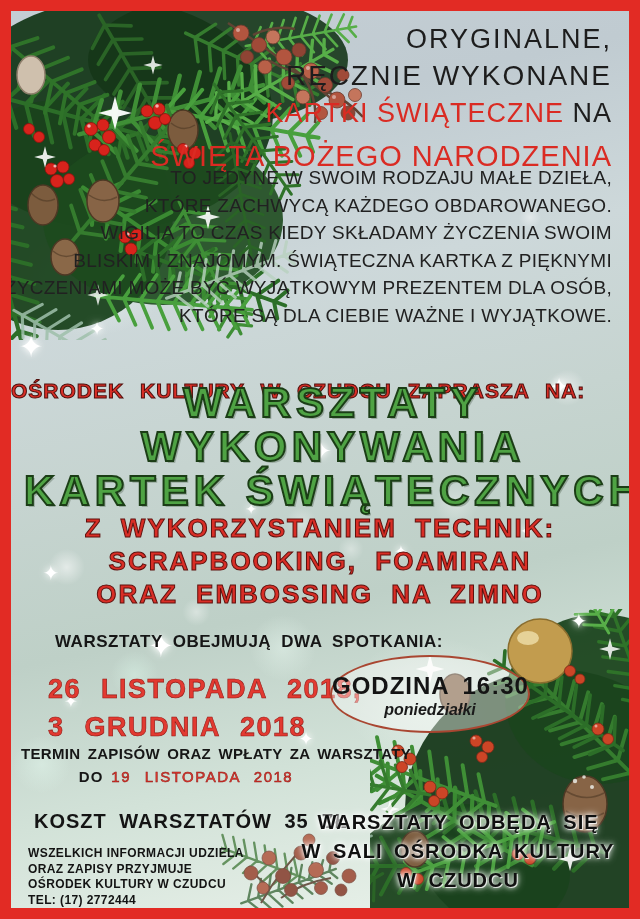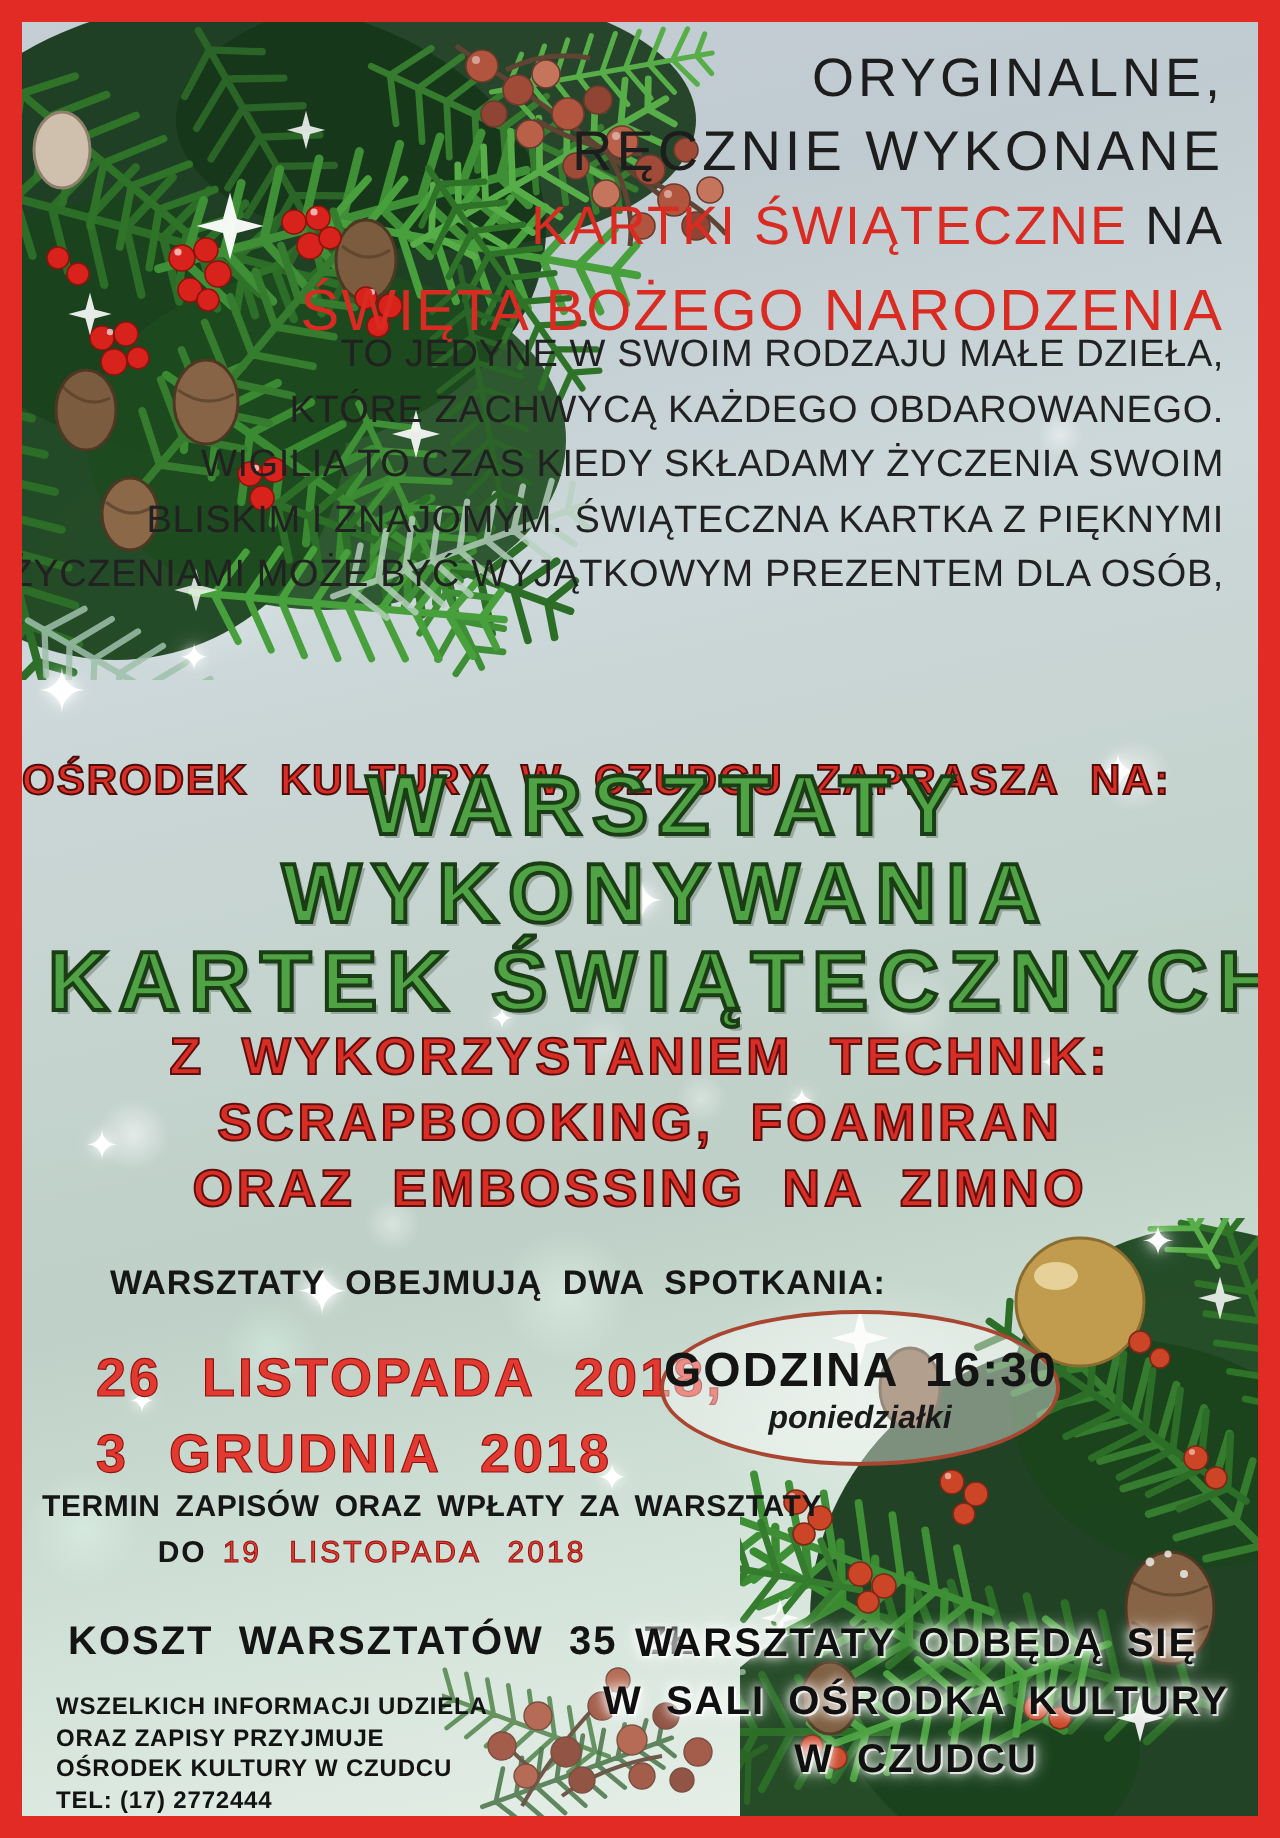--- a/index.html
+++ b/index.html
@@ -285,20 +285,21 @@
     <div class="l3"><span class="red-hand">KARTKI ŚWIĄTECZNE</span><span> NA</span></div>
     <div class="l4 red-hand">ŚWIĘTA BOŻEGO NARODZENIA</div>
   </div>
 
   <div class="abs about hand">
     <div>TO JEDYNE W SWOIM RODZAJU MAŁE DZIEŁA,</div>
     <div>KTÓRE ZACHWYCĄ KAŻDEGO OBDAROWANEGO.</div>
     <div>WIGILIA TO CZAS KIEDY SKŁADAMY ŻYCZENIA SWOIM</div>
     <div>BLISKIM I ZNAJOMYM. ŚWIĄTECZNA KARTKA Z PIĘKNYMI</div>
     <div>ŻYCZENIAMI MOŻE BYĆ WYJĄTKOWYM PREZENTEM DLA OSÓB,</div>
+    <div>KTÓRE SĄ DLA CIEBIE WAŻNE I WYJĄTKOWE.</div>
   </div>
 
   <div class="abs blocky invite">OŚRODEK KULTURY W CZUDCU ZAPRASZA NA:</div>
 
   <div class="abs blocky title-green">
     <div>WARSZTATY</div>
     <div>WYKONYWANIA</div>
     <div>KARTEK ŚWIĄTECZNYCH</div>
   </div>
 

